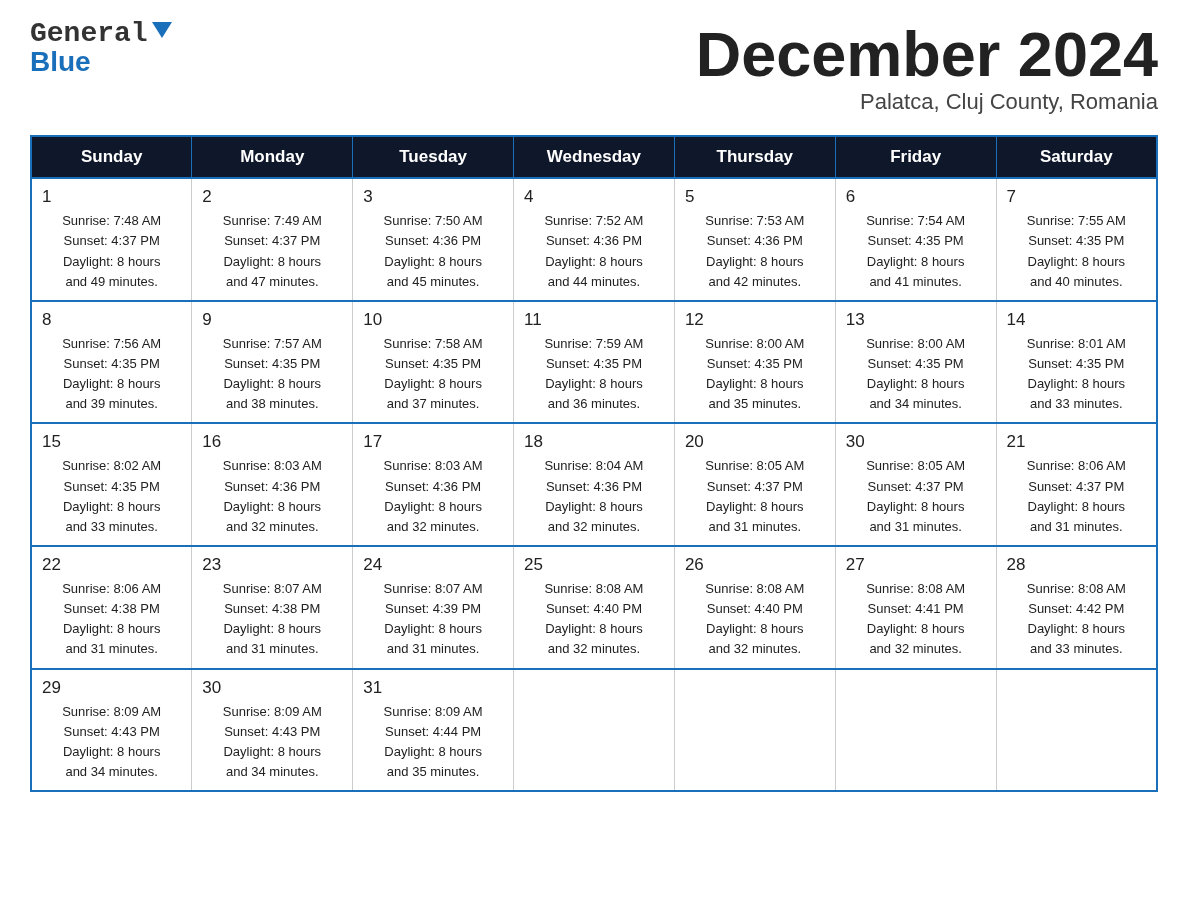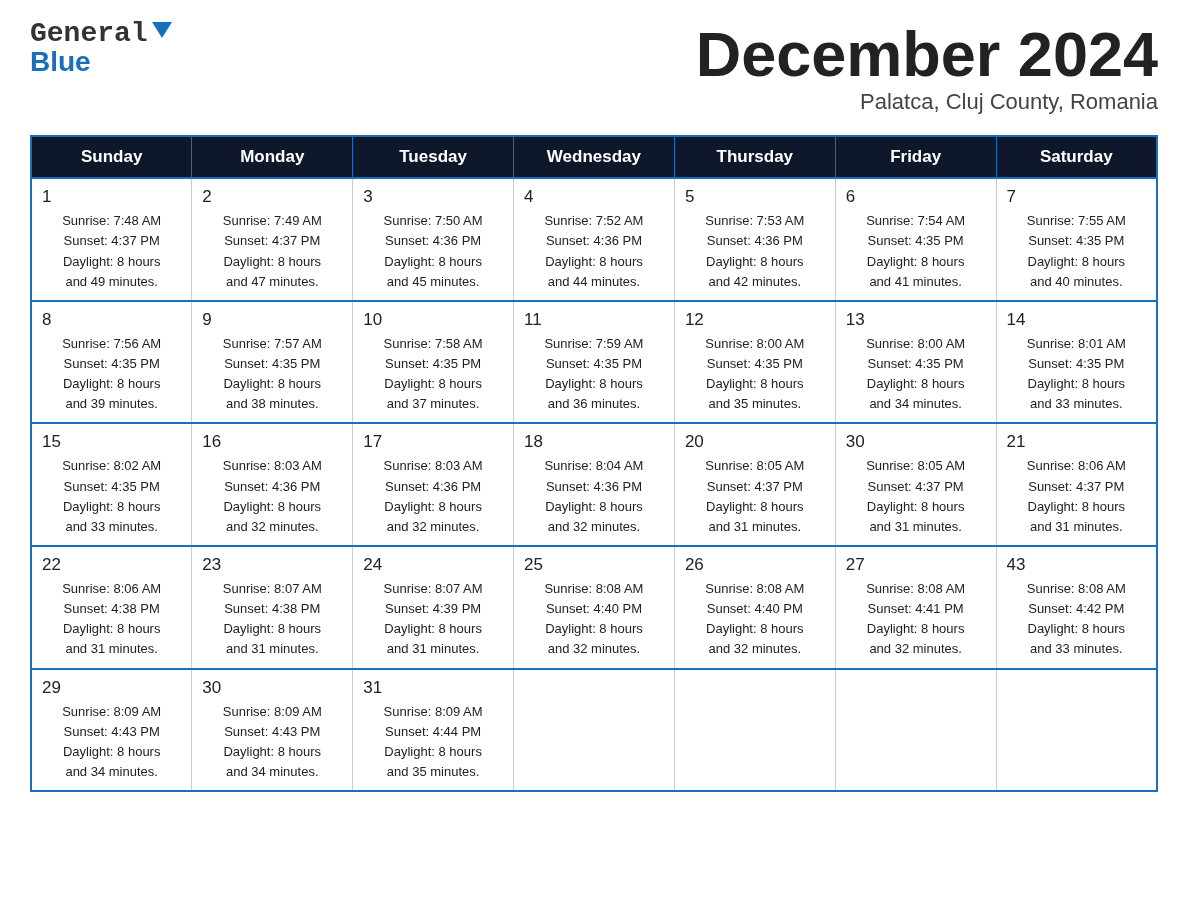--- a/index.html
+++ b/index.html
@@ -238,21 +238,21 @@
       </td>
         <td>
         <span class="day-number">26</span>
         <div class="day-info">Sunrise: 8:08 AM<br>Sunset: 4:40 PM<br>Daylight: 8 hours<br>and 32 minutes.</div>
       </td>
         <td>
         <span class="day-number">27</span>
         <div class="day-info">Sunrise: 8:08 AM<br>Sunset: 4:41 PM<br>Daylight: 8 hours<br>and 32 minutes.</div>
       </td>
         <td>
-        <span class="day-number">43</span>
+        <span class="day-number">28</span>
         <div class="day-info">Sunrise: 8:08 AM<br>Sunset: 4:42 PM<br>Daylight: 8 hours<br>and 33 minutes.</div>
       </td>
       </tr>
       <tr>
         <td>
         <span class="day-number">29</span>
         <div class="day-info">Sunrise: 8:09 AM<br>Sunset: 4:43 PM<br>Daylight: 8 hours<br>and 34 minutes.</div>
       </td>
         <td>
         <span class="day-number">30</span>

